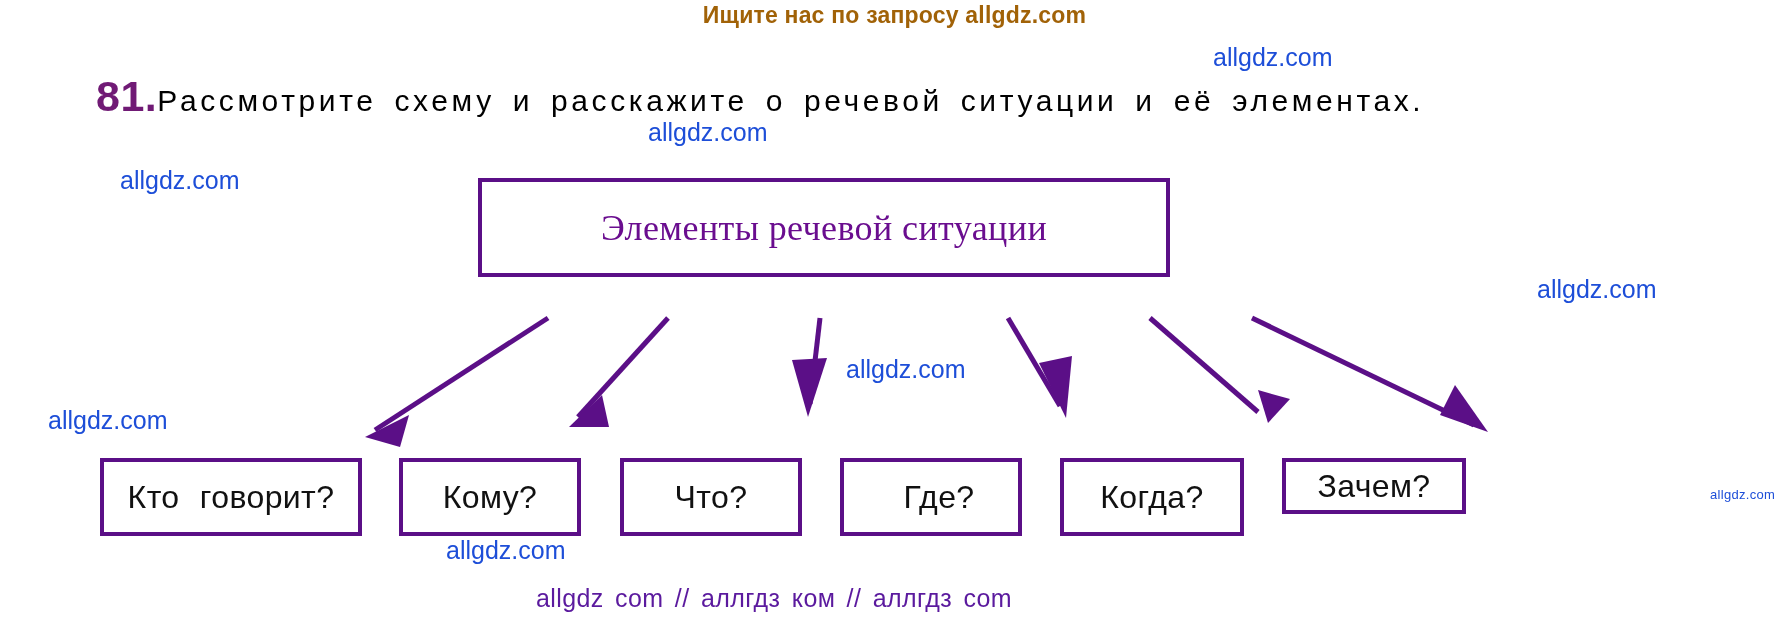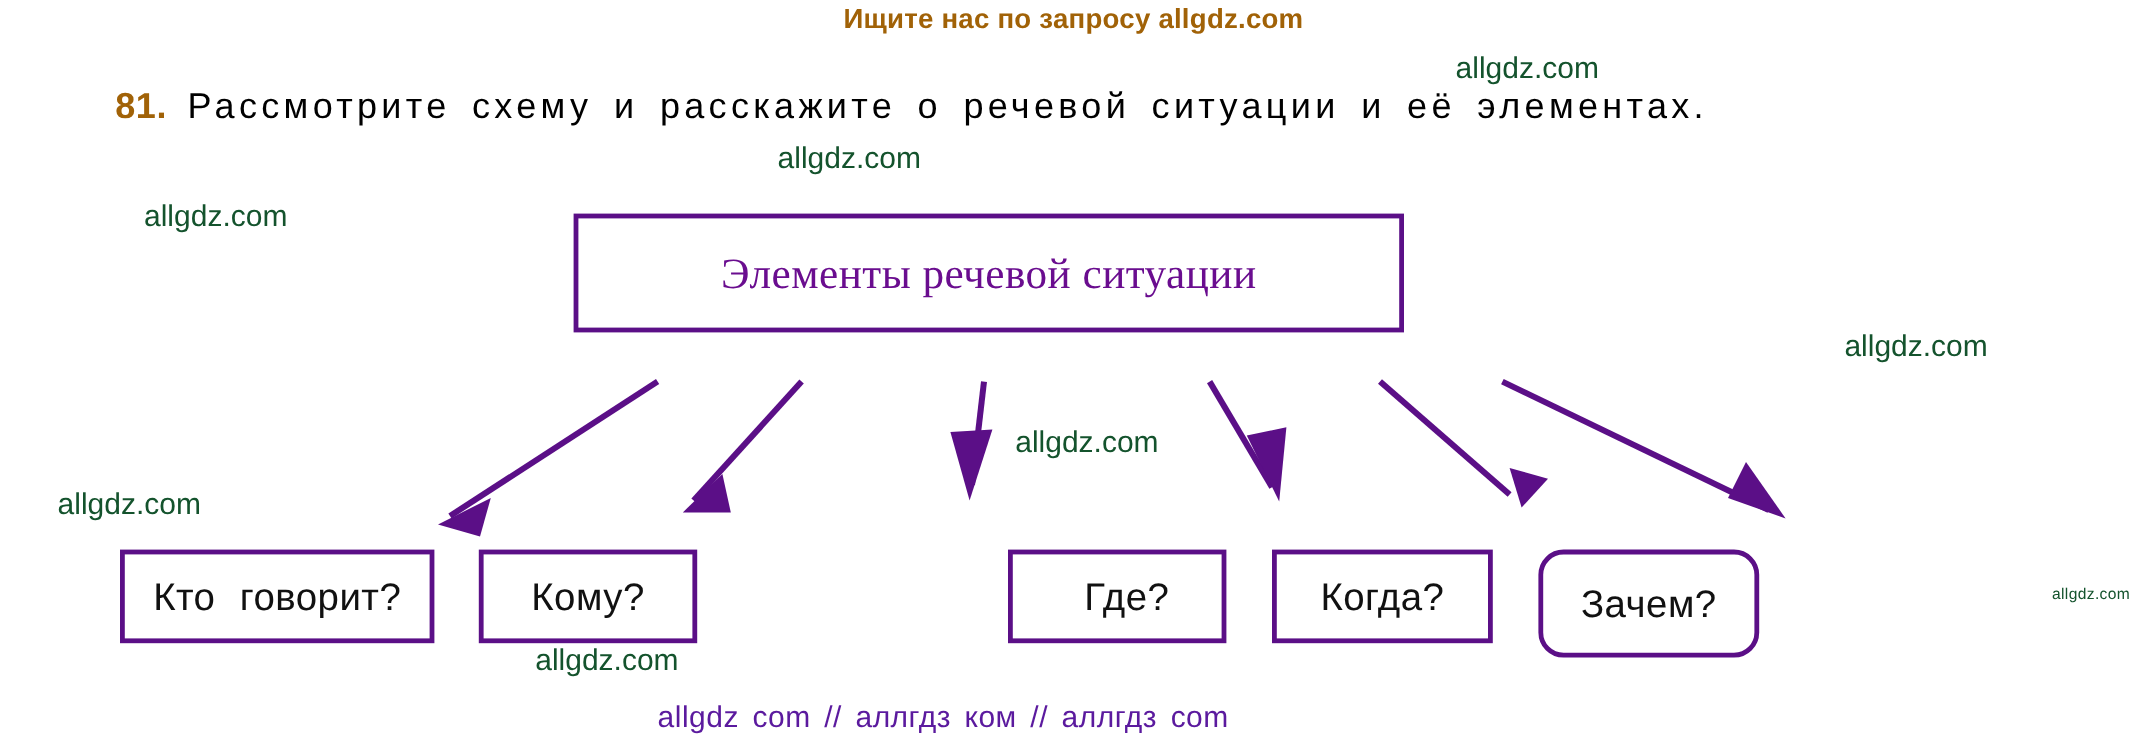--- a/index.html
+++ b/index.html
@@ -37,37 +37,36 @@
   
   #exercise-heading {
     left: 96px;
     top: 72px;
     width: 1600px;
     display: flex;
     align-items: baseline;
     white-space: nowrap;
   }
   #exercise-number {
-    font-size: 30px;
+    font-size: 43px;
     font-weight: 700;
-    color: #a16207;
-    margin-right: 17px;
+    color: #701a75;
     letter-spacing: 0.5px;
   }
   #exercise-text {
     font-size: 30px;
     font-weight: 400;
     color: #000000;
     letter-spacing: 3.6px;
     word-spacing: 6px;
   }
 
   
   .watermark {
-    color: #14532d;
+    color: #1d4ed8;
     font-weight: 400;
   }
   .wm-lg { font-size: 25px; }
   .wm-sm { font-size: 13px; letter-spacing: 0.3px; }
 
   
   #diagram-svg {
     position: absolute;
     left: 0;
     top: 0;
@@ -121,21 +120,20 @@
   
   #footer-line {
     left: 0;
     top: 584px;
     width: 1548px;
     text-align: center;
     font-size: 25px;
     color: #5b1a9e;
     letter-spacing: 0.4px;
     word-spacing: 4px;
-    margin-left: 12px;
   }
 </style>
 </head>
 <body>
 
 <div id="page">
 
   <div class="abs" id="promo-line">Ищите нас по запросу allgdz.com</div>
 
   <div class="abs watermark wm-lg" style="left:1213px; top:43px;">allgdz.com</div>
@@ -200,28 +198,31 @@
   </div>
 
   <div class="leaf-node" style="left:100px; top:458px; width:262px; height:78px;">
     <span class="leaf-label wide-gap">Кто  говорит?</span>
   </div>
 
   <div class="leaf-node" style="left:399px; top:458px; width:182px; height:78px;">
     <span class="leaf-label">Кому?</span>
   </div>
 
+  <div class="leaf-node" style="left:620px; top:458px; width:182px; height:78px;">
+    <span class="leaf-label">Что?</span>
+  </div>
 
   <div class="leaf-node" style="left:840px; top:458px; width:182px; height:78px;padding-left:16px;">
     <span class="leaf-label">Где?</span>
   </div>
 
   <div class="leaf-node" style="left:1060px; top:458px; width:184px; height:78px;justify-content:center;">
     <span class="leaf-label">Когда?</span>
   </div>
 
-  <div class="leaf-node" style="left:1282px; top:458px; width:184px; height:90px;border-radius:21px;">
+  <div class="leaf-node" style="left:1282px; top:458px; width:184px; height:56px;">
     <span class="leaf-label">Зачем?</span>
   </div>
 
   <div class="abs" id="footer-line">allgdz com  //  аллгдз ком  //  аллгдз com</div>
 
 </div>
 
 </body></html>

